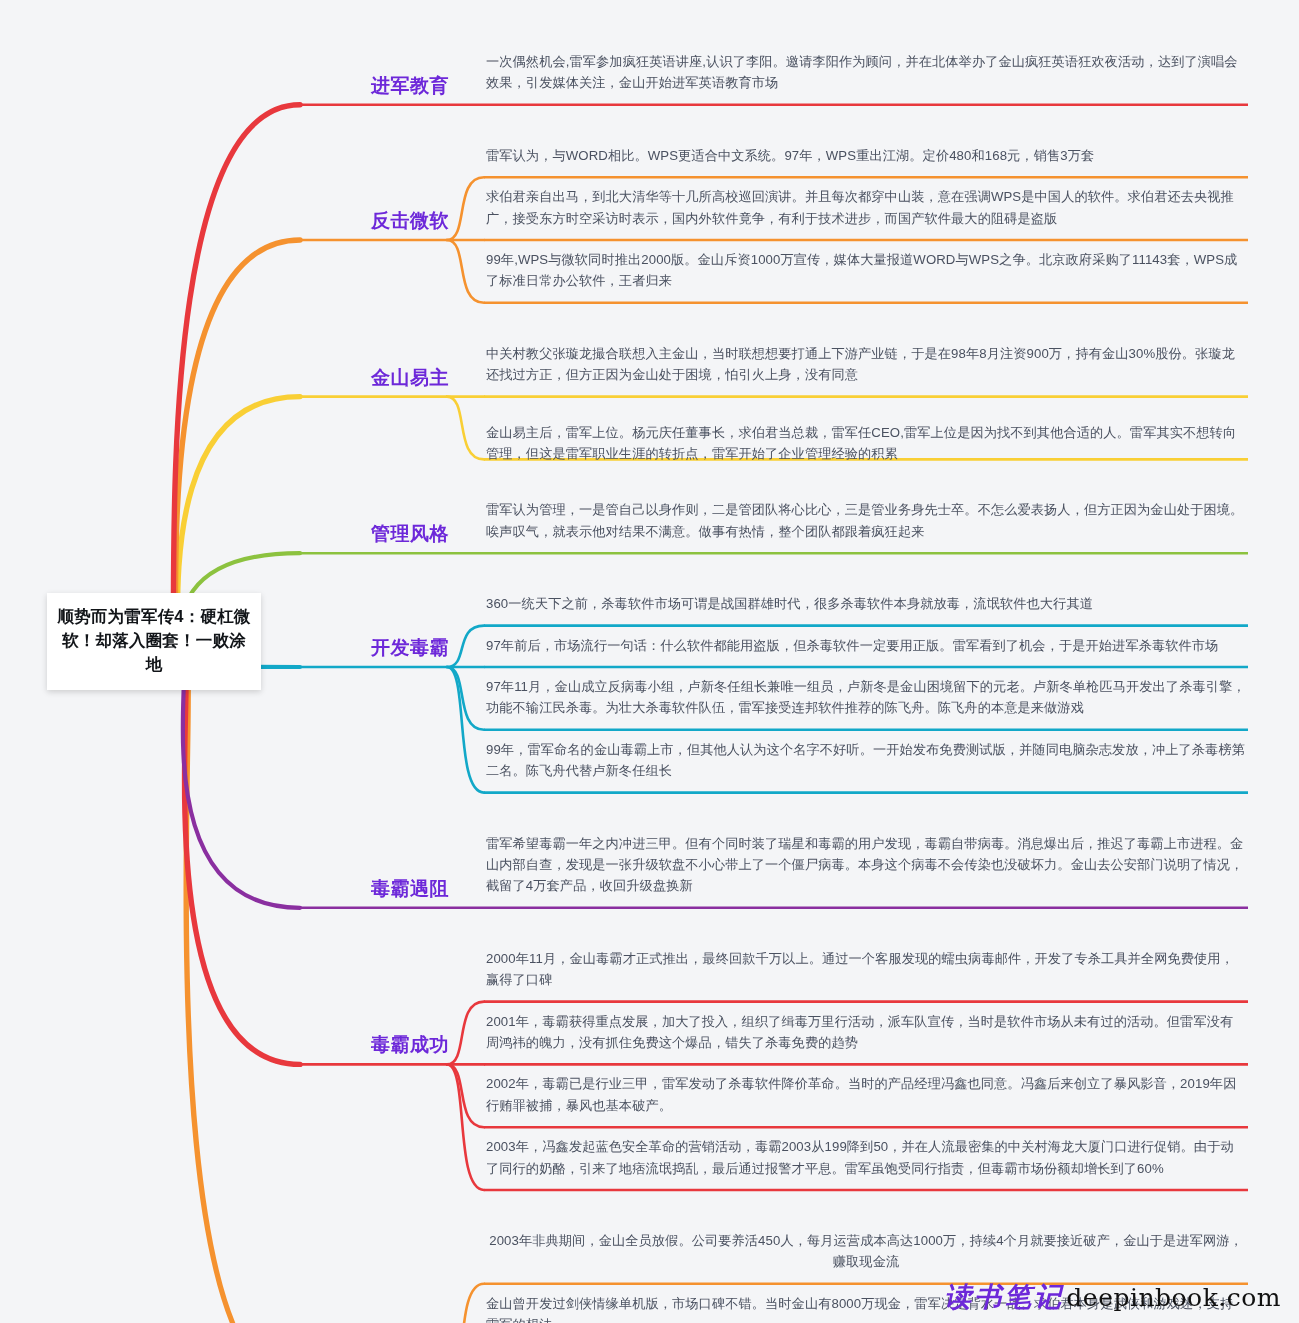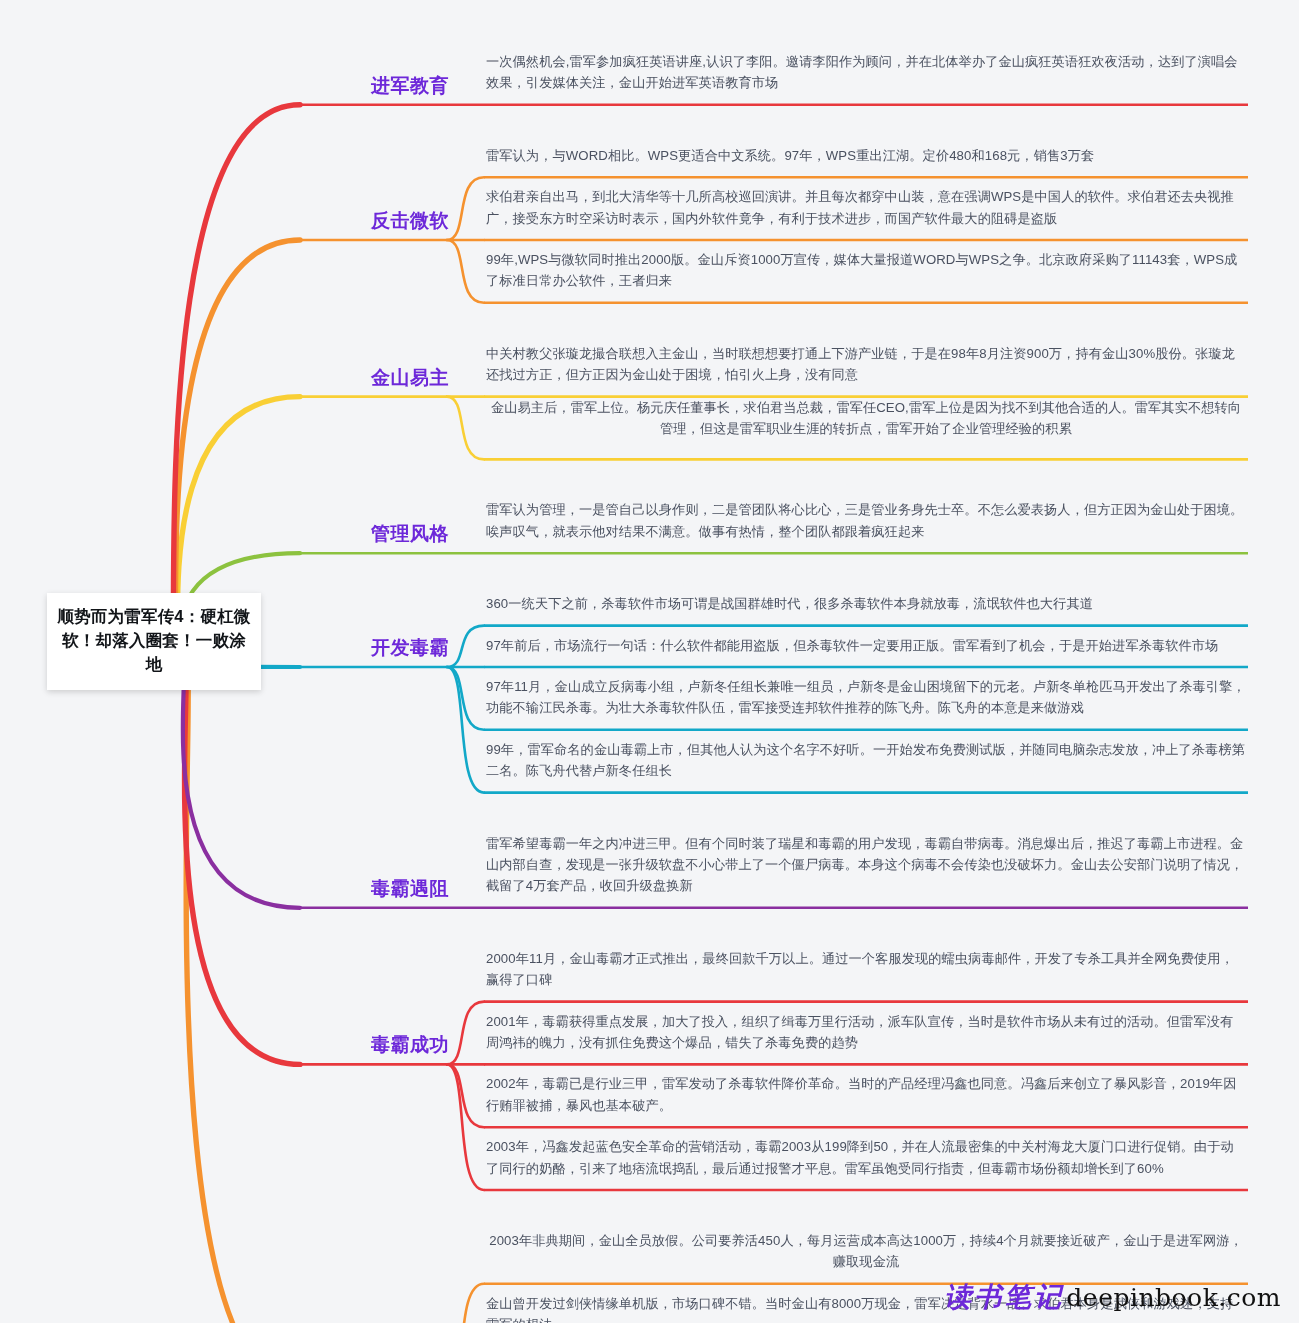--- a/index.html
+++ b/index.html
@@ -157,21 +157,21 @@
       </div>
       <div class="leaf" style="top: 177.2px;">
         <p style="padding-top: 9px;">求伯君亲自出马，到北大清华等十几所高校巡回演讲。并且每次都穿中山装，意在强调WPS是中国人的软件。求伯君还去央视推广，接受东方时空采访时表示，国内外软件竟争，有利于技术进步，而国产软件最大的阻碍是盗版</p>
       </div>
       <div class="leaf" style="top: 240px;">
         <p style="padding-top: 9px;">99年,WPS与微软同时推出2000版。金山斥资1000万宣传，媒体大量报道WORD与WPS之争。北京政府采购了11143套，WPS成了标准日常办公软件，王者归来</p>
       </div>
       <div class="leaf" style="top: 333.8px;">
         <p style="padding-top: 9px;">中关村教父张璇龙撮合联想入主金山，当时联想想要打通上下游产业链，于是在98年8月注资900万，持有金山30%股份。张璇龙还找过方正，但方正因为金山处于困境，怕引火上身，没有同意</p>
       </div>
-      <div class="leaf" style="top: 388px; text-align: center;">
+      <div class="leaf" style="top: 413px;">
         <p style="padding-top: 9px;">金山易主后，雷军上位。杨元庆任董事长，求伯君当总裁，雷军任CEO,雷军上位是因为找不到其他合适的人。雷军其实不想转向管理，但这是雷军职业生涯的转折点，雷军开始了企业管理经验的积累</p>
       </div>
       <div class="leaf" style="top: 490.4px;">
         <p style="padding-top: 9px;">雷军认为管理，一是管自己以身作则，二是管团队将心比心，三是管业务身先士卒。不怎么爱表扬人，但方正因为金山处于困境。唉声叹气，就表示他对结果不满意。做事有热情，整个团队都跟着疯狂起来</p>
       </div>
       <div class="leaf" style="top: 584.2px;">
         <p style="padding-top: 9px;">360一统天下之前，杀毒软件市场可谓是战国群雄时代，很多杀毒软件本身就放毒，流氓软件也大行其道</p>
       </div>
       <div class="leaf" style="top: 625.6px;">
         <p style="padding-top: 9px;">97年前后，市场流行一句话：什么软件都能用盗版，但杀毒软件一定要用正版。雷军看到了机会，于是开始进军杀毒软件市场</p>

